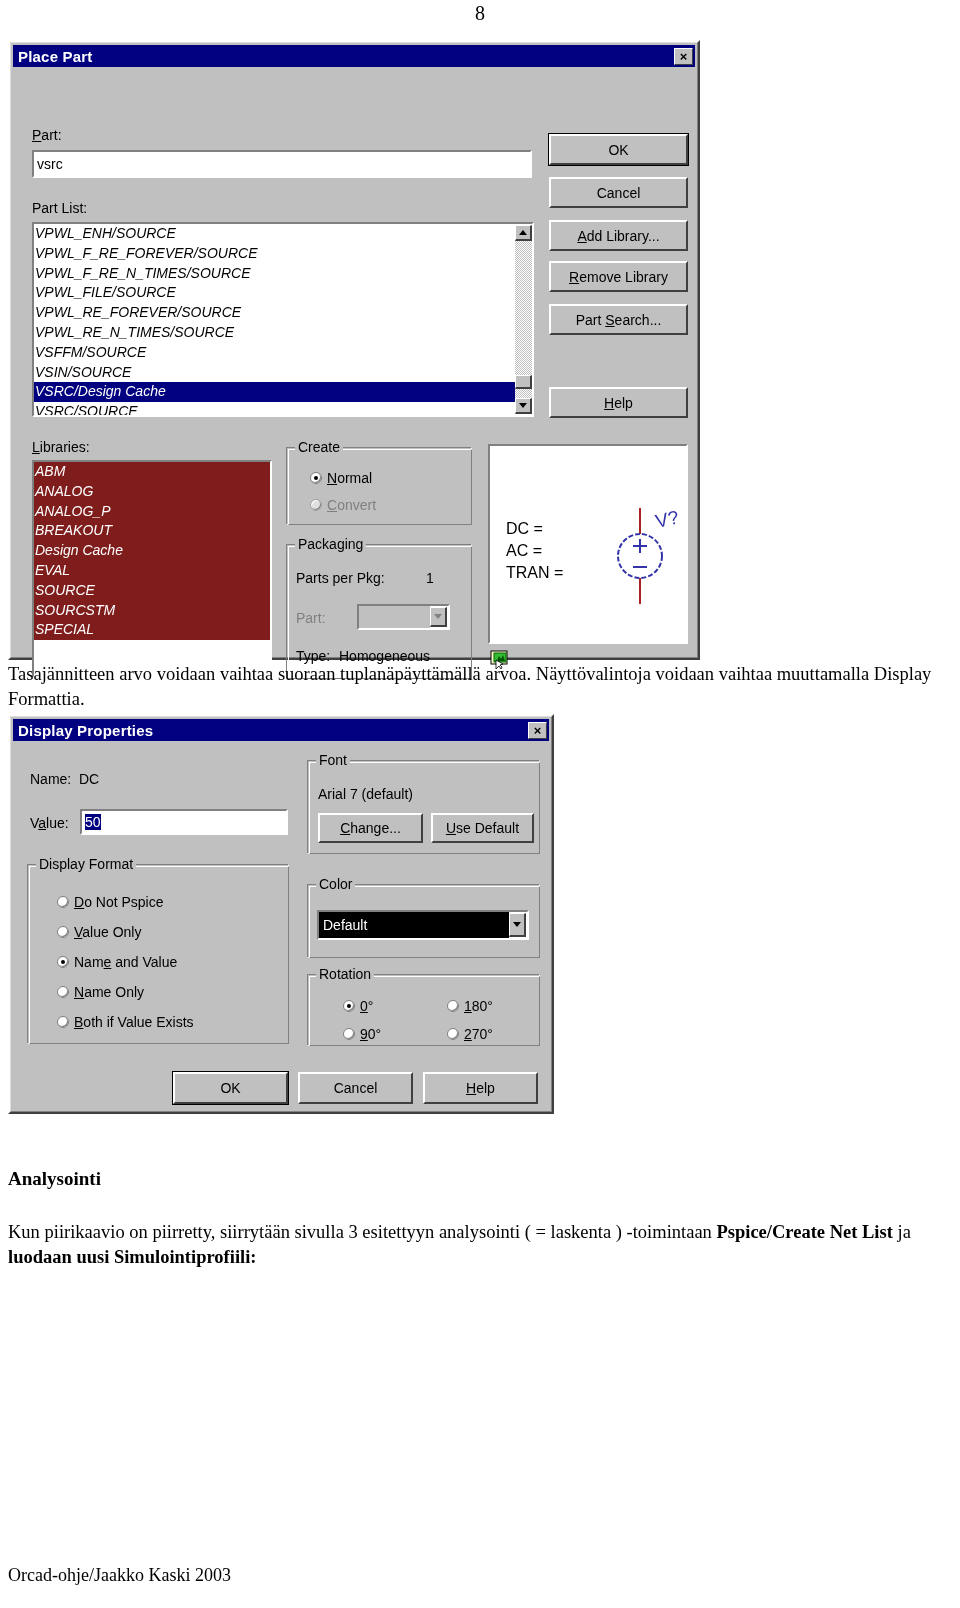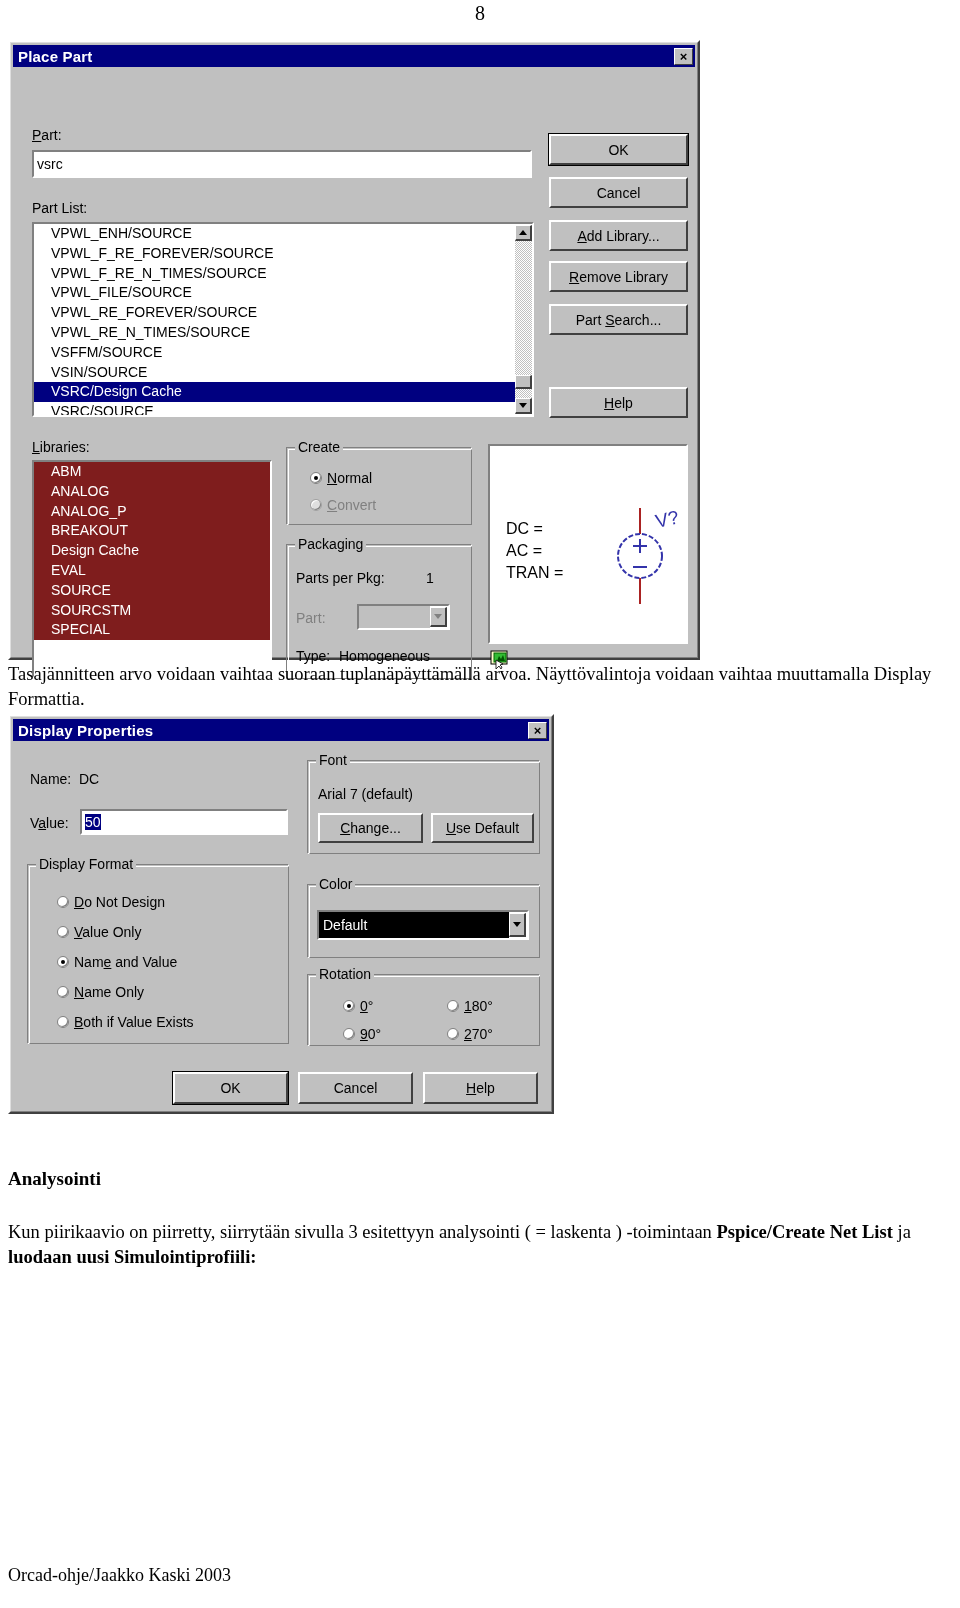--- a/index.html
+++ b/index.html
@@ -129,24 +129,25 @@
     border-right: 2px solid #ffffff;
     border-bottom: 2px solid #ffffff;
     box-sizing: border-box;
     overflow: hidden;
   }
   .w-listbox .row {
     font-family: "Liberation Sans", sans-serif;
     font-size: 14px;
     line-height: 19.8px;
     height: 19.8px;
-    padding-left: 17px;
-    white-space: nowrap;
-    color: #000000;
-    box-sizing: border-box;
+    padding-left: 1px;
+    white-space: nowrap;
+    color: #000000;
+    box-sizing: border-box;
+    font-style: italic;
   }
   .w-listbox .row.sel {
     background: #000080;
     color: #ffffff;
   }
   .libsel-block { background: #7f1d1d; }
   .libsel-block .row { color: #ffffff; }
 
   
   .vscroll {
@@ -557,21 +558,21 @@
   <div class="w-input" style="left:70px; top:93px; width:208px; height:26px;">
     <span class="sel-text">50</span>
   </div>
 
   <div class="w-group" style="left:17px; top:148px; width:262px; height:180px;">
     <div class="w-group-inner"></div>
     <div class="w-group-title">Display Format</div>
   </div>
   <div class="w-radio" style="left:47px; top:178px;">
     <span class="radio-circle"></span>
-    <span><span class="u">D</span><span>o Not Design</span></span>
+    <span><span class="u">D</span><span>o Not Pspice</span></span>
   </div>
   <div class="w-radio" style="left:47px; top:208px;">
     <span class="radio-circle"></span>
     <span><span class="u">V</span><span>alue Only</span></span>
   </div>
   <div class="w-radio" style="left:47px; top:238px;">
     <span class="radio-circle">
         <span class="dot"></span>
       </span>
     <span><span>Nam</span><span class="u">e</span><span> and Value</span></span>

